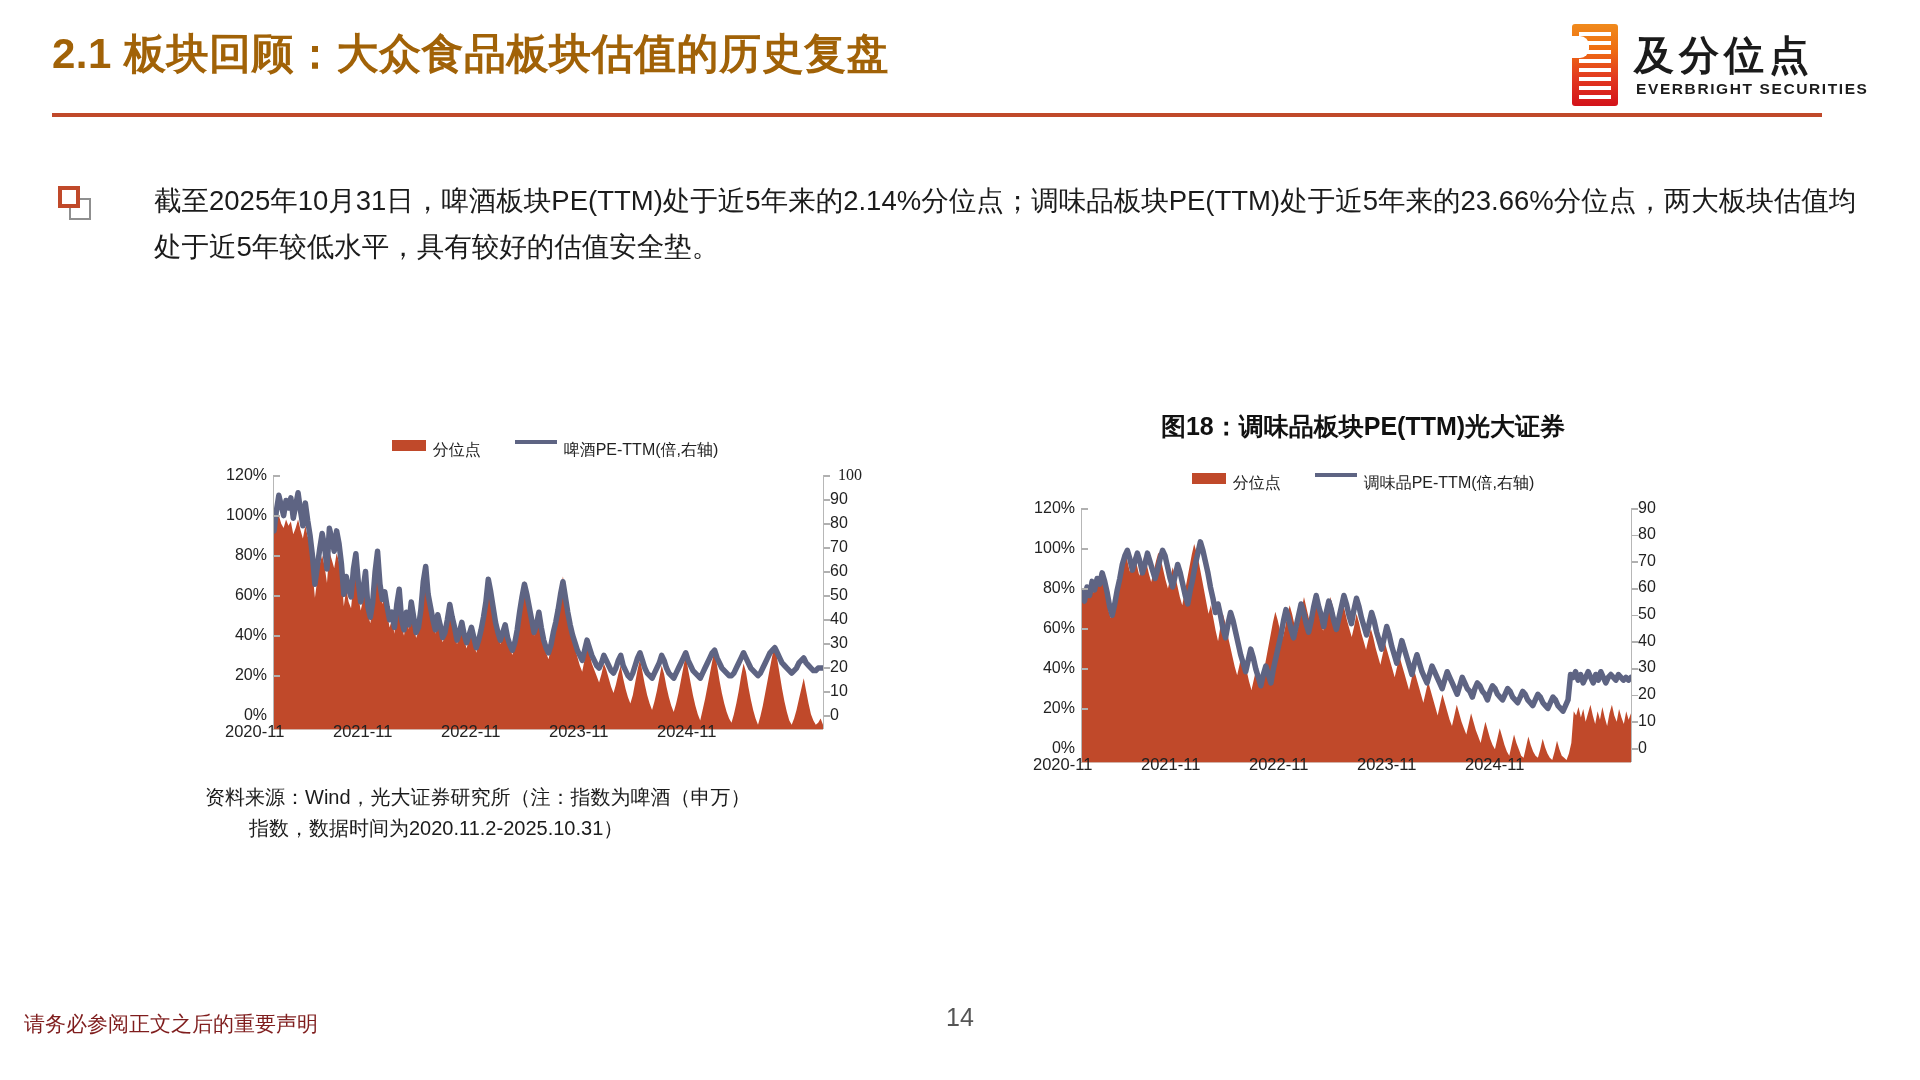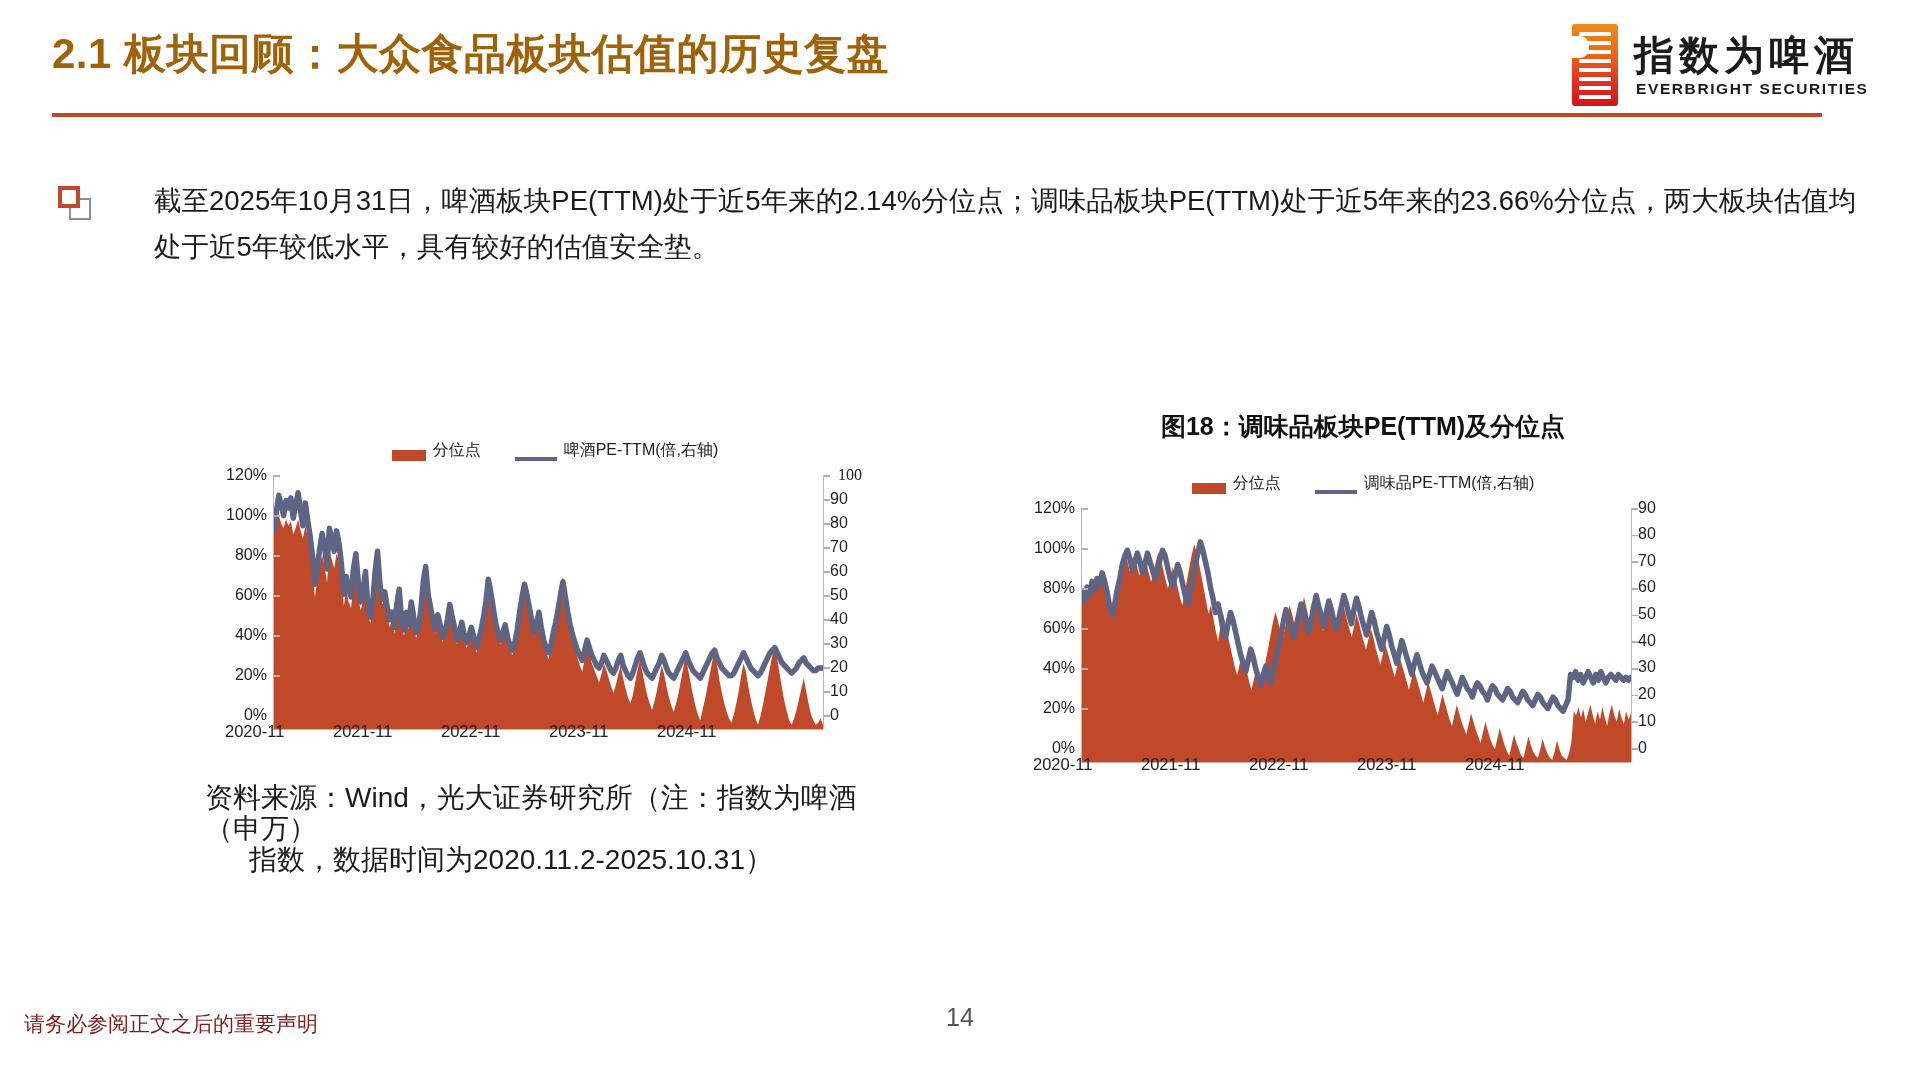--- a/index.html
+++ b/index.html
@@ -76,21 +76,21 @@
   .panel.left{left:205px;}
   .panel.right{left:1013px;}
   .fig-title{
     text-align:center;font-size:25px;font-weight:bold;color:#111;
     white-space:nowrap;
   }
   .legend{
     margin-top:30px;display:flex;justify-content:center;align-items:center;
     gap:34px;font-size:16px;color:#222;
   }
-  .legend-item{display:flex;align-items:flex-end;gap:7px;white-space:nowrap;}
+  .legend-item{display:flex;align-items:flex-start;gap:7px;white-space:nowrap;}
   .swatch-bar{width:34px;height:11px;background:#c0492a;display:inline-block;}
   .swatch-line{width:42px;height:4px;background:#5e6483;display:inline-block;}
   .chart-area{
     position:relative;margin-top:14px;height:255px;
   }
   .ylab{
     position:absolute;font-size:16px;color:#222;text-align:right;
     white-space:nowrap;
   }
   .plot{
@@ -101,21 +101,21 @@
   }
   .plot svg{display:block;width:100%;height:100%;}
   .tick{
     position:absolute;width:7px;height:1.5px;background:#b0b0b0;
   }
   .tick.r{background:#b0b0b0;}
   .xlabels{
     position:absolute;font-size:16.5px;color:#222;white-space:nowrap;
   }
   .source{
-    margin-top:52px;font-size:28px;line-height:31px;color:#1b1b1b;
+    margin-top:52px;font-size:20px;line-height:31px;color:#1b1b1b;
     text-indent:0;
   }
   .source .ind{display:block;padding-left:44px;}
   
   .footer-left{
     position:absolute;left:24px;top:1010px;
     font-size:21px;color:#7f1d1d;white-space:nowrap;
   }
   .footer-page{
     position:absolute;left:0;top:1003px;width:1920px;text-align:center;
@@ -133,21 +133,21 @@
       <div class="slot" style="top:8px"></div>
       <div class="slot" style="top:17px"></div>
       <div class="slot" style="top:26px"></div>
       <div class="slot" style="top:35px"></div>
       <div class="slot" style="top:44px"></div>
       <div class="slot" style="top:53px"></div>
       <div class="slot" style="top:62px"></div>
       <div class="slot" style="top:71px"></div>
       <div class="notch"></div>
     </div>
-    <div class="logo-cn">指数为啤酒</div>
+    <div class="logo-cn">及分位点</div>
     <div class="logo-en">EVERBRIGHT SECURITIES</div>
   </div>
 </div>
 
 <div class="bullet-block">
   <div class="bullet-icon">
     <div class="sq-grey"></div>
     <div class="sq-red"></div>
   </div>
   <div class="bullet-text">截至2025年10月31日，啤酒板块PE(TTM)处于近5年来的2.14%分位点；调味品板块PE(TTM)处于近5年来的23.66%分位点，两大板块估值均处于近5年较低水平，具有较好的估值安全垫。</div>
@@ -221,21 +221,21 @@
     <div class="xlabels" style="left:452px;top:247px;">2024-11</div>
   </div>
 
   <div class="source">
     <span>资料来源：Wind，光大证券研究所（注：指数为啤酒（申万）</span>
     <span class="ind">指数，数据时间为2020.11.2-2025.10.31）</span>
   </div>
 </div>
 
 <div class="panel right">
-  <div class="fig-title">图18：调味品板块PE(TTM)及分位点</div>
+  <div class="fig-title">图18：调味品板块PE(TTM)光大证券</div>
   <div class="legend">
     <div class="legend-item">
       <span class="swatch-bar"></span>
       <span>分位点</span>
     </div>
     <div class="legend-item">
       <span class="swatch-line"></span>
       <span>调味品PE-TTM(倍,右轴)</span>
     </div>
   </div>

